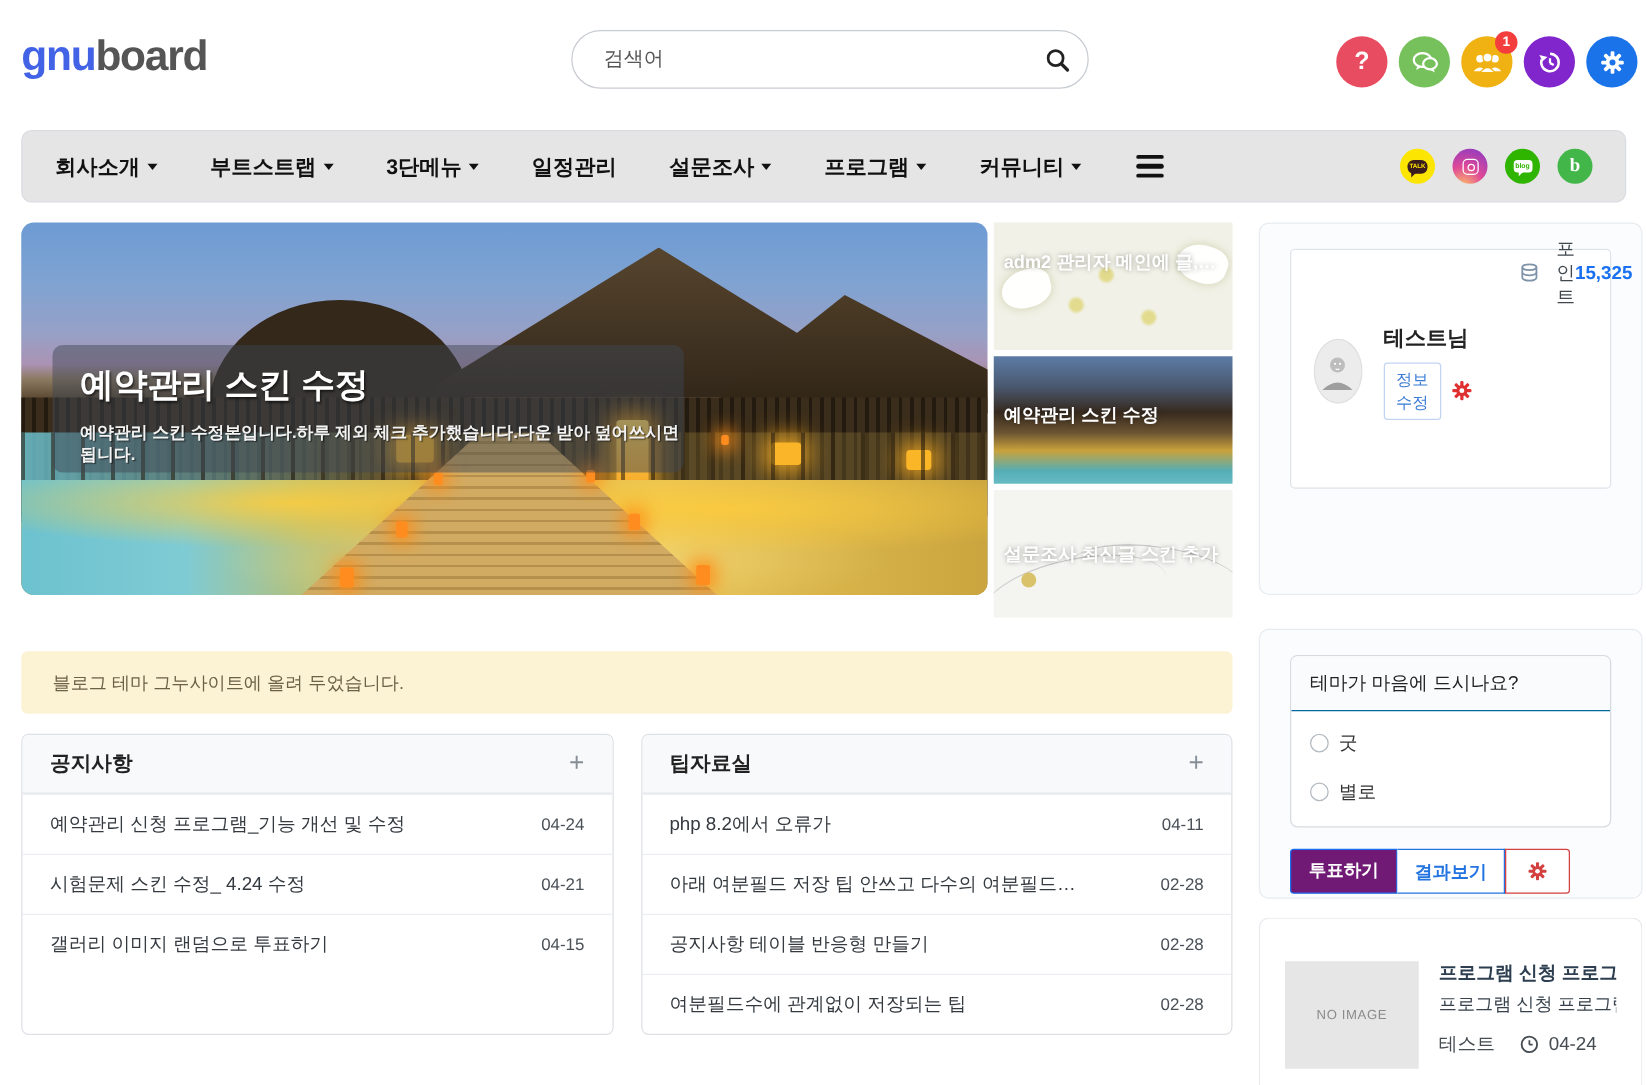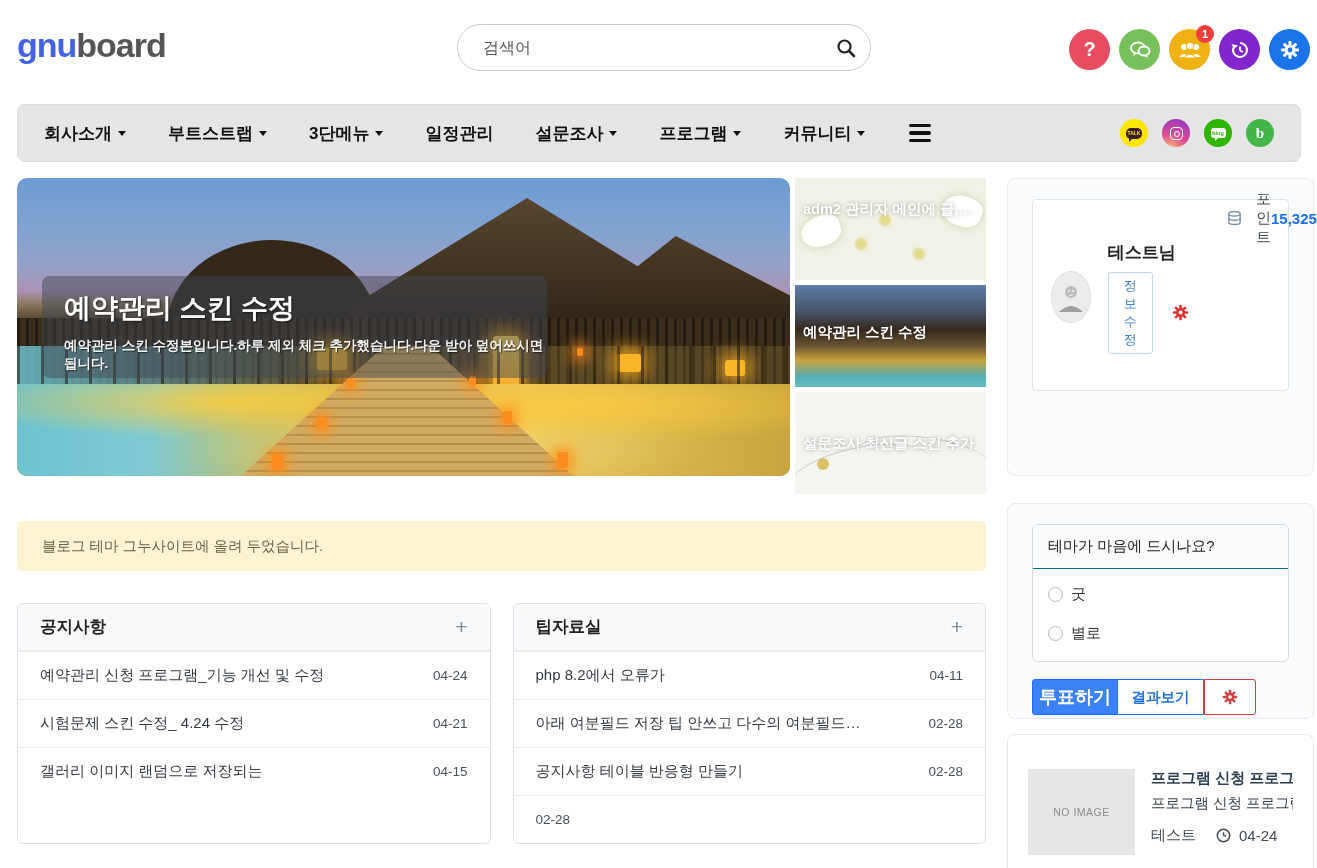--- a/index.html
+++ b/index.html
@@ -110,54 +110,54 @@
 
   
   .ocard { background:#fbfcfd; border:1px solid #e8ebef; border-radius:8px; padding:20px 24px; }
   .user-outer { height:298px; }
   .user-inner { background:#fff; border:1px solid #dde4ea; border-radius:4px; height:192px; display:flex; }
   .profile { display:flex; align-items:center; padding:17px 18px 13px; }
   .avatar { width:52px; height:52px; border-radius:50%; background:#ececec; border:1px solid #e0e0e0;
     display:flex; align-items:center; justify-content:center; overflow:hidden; }
   .pinfo { margin-left:17px; }
   .uname { font-size:17px; font-weight:bold; color:#222; }
-  .prow2 { display:flex; align-items:center; margin-top:8px; gap:19px; }
+  .prow2 { display:flex; align-items:center; margin-top:8px; gap:8px; }
   .edit-btn { border:1px solid #c3d4f2; background:#fff; color:#3a7bd5; font-size:13px;
     padding:4px 9px; border-radius:3px; cursor:pointer; font-family:inherit; }
   .stat { display:flex; align-items:center; padding:0 19px; height:37px; }
   .stat .lbl { font-size:15px; color:#40484f; margin-left:13px; }
   .stat .val { margin-left:auto; font-size:15px; font-weight:bold; color:#1971f2; }
   .logout { margin-top:auto; border-top:1px solid #e6ebf0; height:47px; display:flex; align-items:center;
     justify-content:center; gap:9px; color:#9aa0a6; font-size:16px; font-weight:bold; cursor:pointer; }
 
   
   .notice { margin-top:27px; height:50px; background:#fcf3d4; border-radius:5px; display:flex;
     align-items:center; padding-left:25px; font-size:14.5px; color:#6b6147; }
 
   
-  .boards { margin-top:32px; display:flex; gap:22px; }
+  .boards { margin-top:16px; display:flex; gap:22px; }
   .board { flex:1; border:1px solid #dde0e4; border-radius:6px; overflow:hidden; background:#fff; }
   .bhead { height:47px; background:#f8f9fa; border-bottom:1px solid #e3e6ea; display:flex;
     align-items:center; padding:0 22px; }
   .bhead .btitle { font-size:16.5px; font-weight:bold; color:#222; }
   .bhead .bmore { margin-left:auto; font-size:21px; color:#868e96; cursor:pointer; text-decoration:none; }
   .brow { height:48px; display:flex; align-items:center; padding:0 22px; border-top:1px solid #eceef1; cursor:pointer; }
   .brow:first-of-type { border-top:none; }
   .brow .rtitle { font-size:15px; color:#343a40; white-space:nowrap; overflow:hidden; text-overflow:ellipsis; flex:1; padding-right:14px; }
   .brow .rdate { font-size:13.5px; color:#495057; }
 
   
   .poll-outer { margin-top:27px; height:216px; }
   .poll-inner { background:#fff; border:1px solid #d6dbe0; border-radius:6px; overflow:hidden; }
   .poll-q { padding:12px 15px; background:#fafbfc; border-bottom:1px solid #0369a1; font-size:15px; color:#222; }
   .poll-opt { display:flex; align-items:center; gap:8px; padding:10px 15px; cursor:pointer; }
   .radio { width:15px; height:15px; border:1.5px solid #b3bac0; border-radius:50%; background:#fff; }
   .poll-opt .olbl { font-size:15px; color:#333; }
   .poll-btns { display:flex; margin-top:17px; height:36px; }
-  .vote-btn { width:86px; background:#3b82f6; color:#fff; border:1px solid #1a6ef0; font-size:18px;
+  .vote-btn { width:86px; background:#701a75; color:#fff; border:1px solid #1a6ef0; font-size:14px;
     font-weight:bold; cursor:pointer; border-radius:3px 0 0 3px; font-family:inherit; }
   .result-btn { width:86px; background:#fff; color:#2374e1; border:1px solid #2374e1; border-left:none;
     font-size:14.5px; font-weight:bold; cursor:pointer; font-family:inherit; }
   .pgear-btn { width:52px; background:#fff; border:1px solid #d43f3f; border-left:1px solid #d43f3f;
     cursor:pointer; border-radius:0 3px 3px 0; display:flex; align-items:center; justify-content:center; }
 
   
   .latest { margin-top:15px; background:#fff; border:1px solid #e7eaed; border-radius:8px 8px 0 0;
     border-bottom:none; padding:17px 20px; }
   .ltitle { font-size:16.5px; font-weight:bold; color:#222; padding-bottom:13px; border-bottom:1px solid #ebedef; }
@@ -359,21 +359,21 @@
         </div>
         <div class="brow">
           <span class="rtitle">예약관리 신청 프로그램_기능 개선 및 수정</span>
           <span class="rdate">04-24</span>
         </div>
         <div class="brow">
           <span class="rtitle">시험문제 스킨 수정_ 4.24 수정</span>
           <span class="rdate">04-21</span>
         </div>
         <div class="brow">
-          <span class="rtitle">갤러리 이미지 랜덤으로 저장되는</span>
+          <span class="rtitle">갤러리 이미지 랜덤으로 투표하기</span>
           <span class="rdate">04-15</span>
         </div>
       </div>
 
       <div class="board">
         <div class="bhead">
           <span class="btitle">팁자료실</span>
           <a class="bmore">+</a>
         </div>
         <div class="brow">
@@ -382,20 +382,21 @@
         </div>
         <div class="brow">
           <span class="rtitle">아래 여분필드 저장 팁 안쓰고 다수의 여분필드…</span>
           <span class="rdate">02-28</span>
         </div>
         <div class="brow">
           <span class="rtitle">공지사항 테이블 반응형 만들기</span>
           <span class="rdate">02-28</span>
         </div>
         <div class="brow">
+          <span class="rtitle">여분필드수에 관계없이 저장되는 팁</span>
           <span class="rdate">02-28</span>
         </div>
       </div>
     </div>
   </div>
 
   <div class="col-r">
 
     <div class="ocard user-outer">
       <div class="user-inner">

